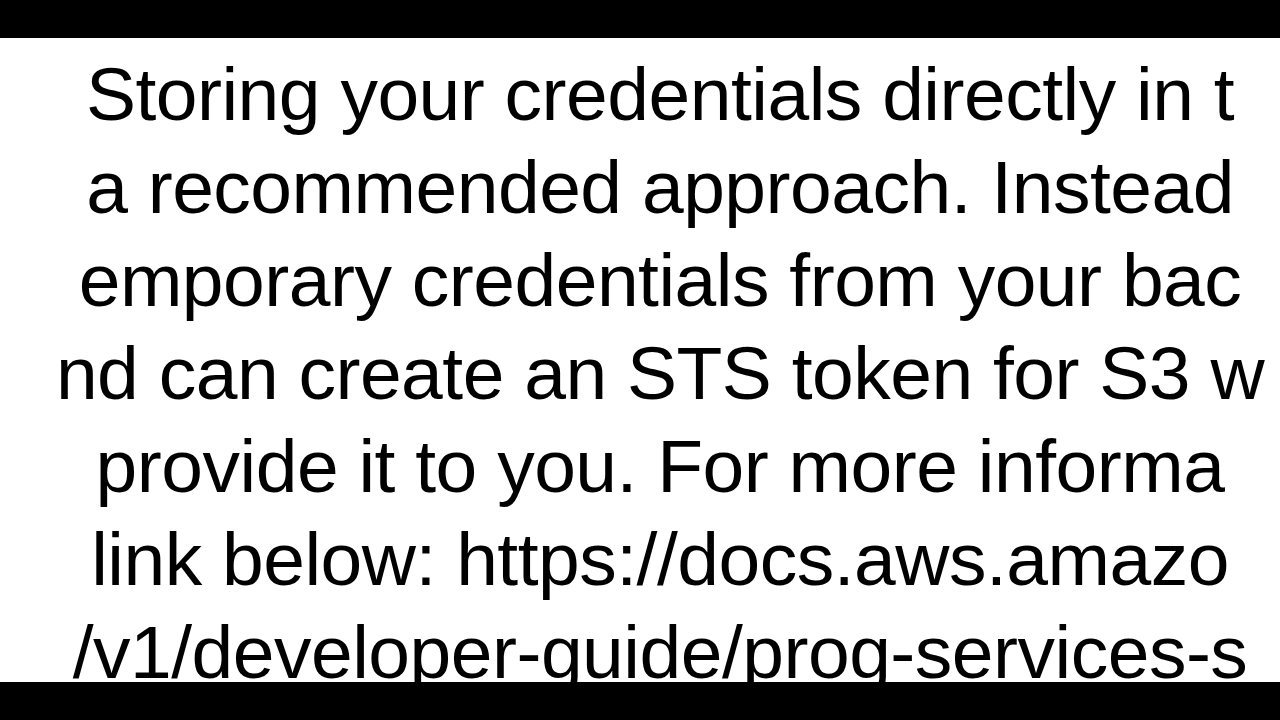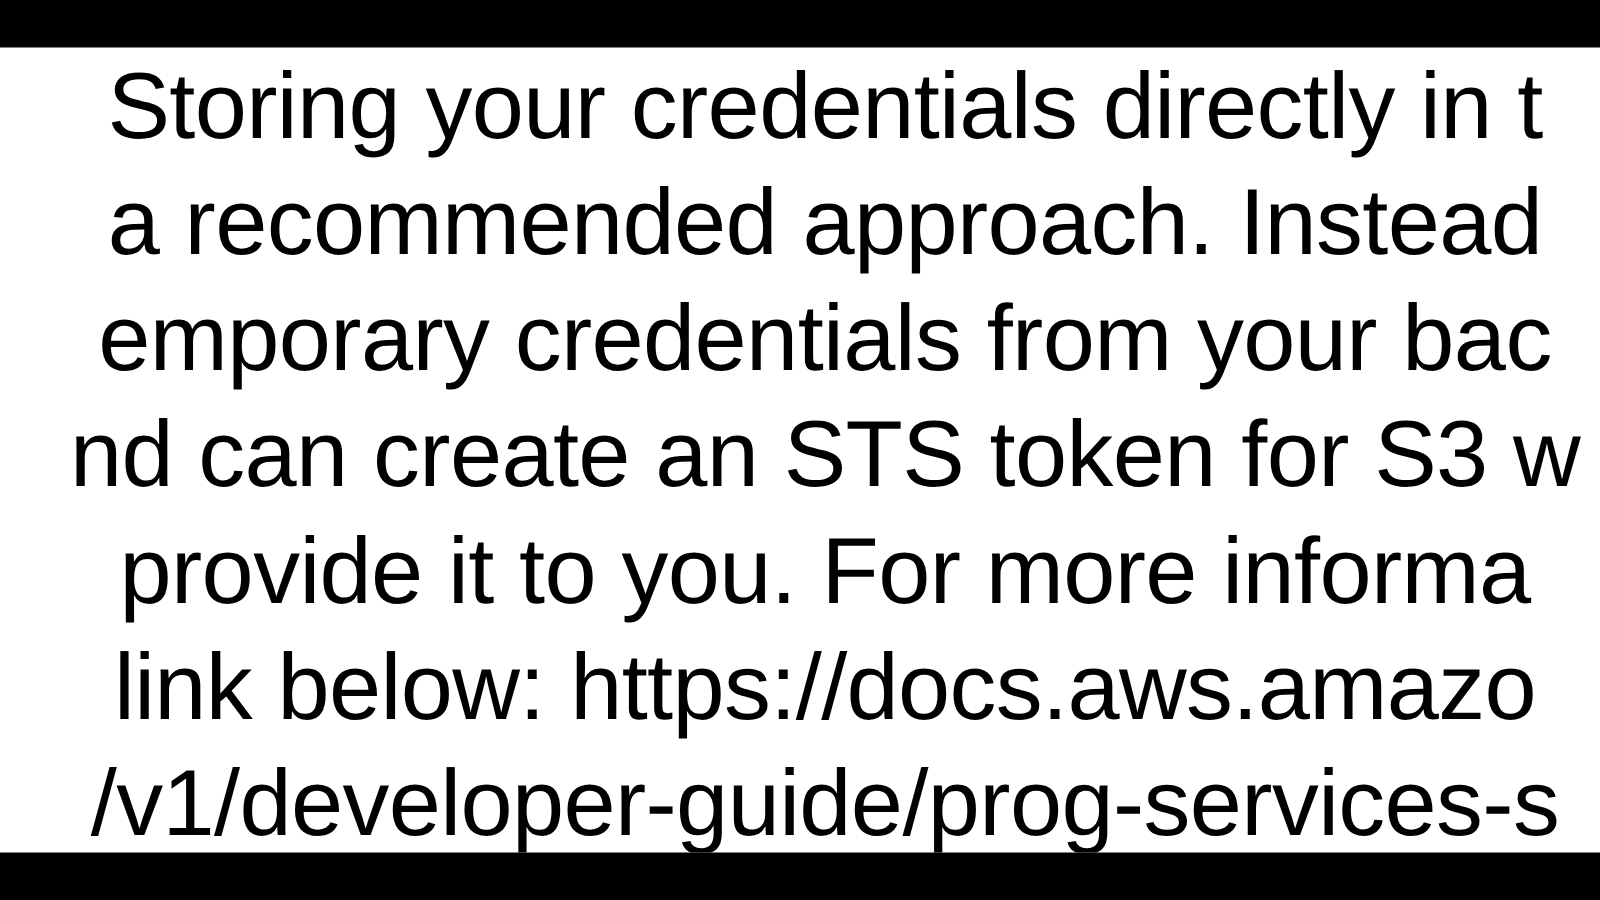--- a/index.html
+++ b/index.html
@@ -1,15 +1,15 @@
 <!DOCTYPE html>
 <html><head>
   <meta charset="utf-8">
   <style>
-    * { margin: 0; padding: 0; box-sizing: border-box; }
+    * { margin: 0; padding: 10px; box-sizing: border-box; }
     html, body { width: 1280px; height: 720px; overflow: hidden; }
     body {
       background: #000000;
       font-family: Arial, Helvetica, sans-serif;
     }
     .content-area {
       position: absolute;
       top: 38px;
       left: 0;
       width: 1280px;

